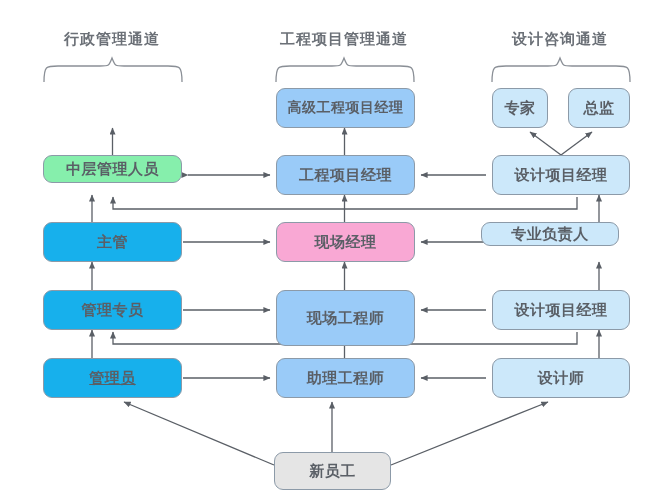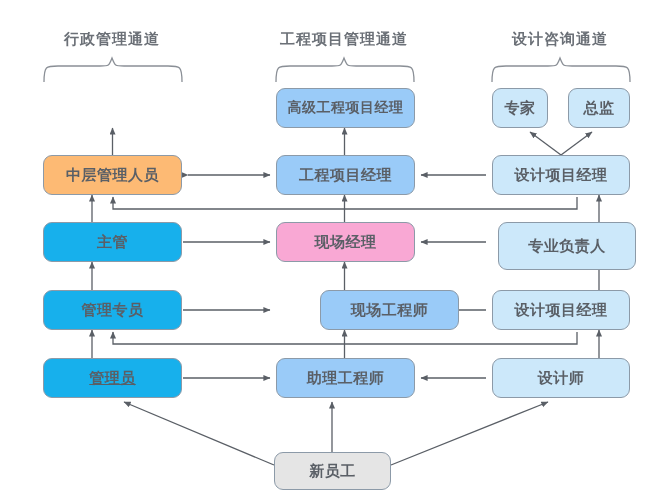--- a/index.html
+++ b/index.html
@@ -114,33 +114,33 @@
       <path d="M44,82 C44,66 46,66 58,66 L100,66 C109,66 109,66 112,58 C115,66 115,66 124,66 L168,66 C180,66 182,66 182,82"></path>
       <path d="M276,82 C276,66 278,66 290,66 L332,66 C341,66 341,66 344,58 C347,66 347,66 356,66 L400,66 C412,66 414,66 414,82"></path>
       <path d="M492,82 C492,66 494,66 506,66 L548,66 C557,66 557,66 560,58 C563,66 563,66 572,66 L616,66 C628,66 630,66 630,82"></path>
     </g>
   </svg>
 
   <div class="track-title" style="left:22px; top:30px; width:180px;">行政管理通道</div>
   <div class="track-title" style="left:254px; top:30px; width:180px;">工程项目管理通道</div>
   <div class="track-title" style="left:470px; top:30px; width:180px;">设计咨询通道</div>
 
-  <div class="node" style="left:43px; top:155px; width:139px; height:40px; background:#fdba74;">中层管理人员</div>
+  <div class="node" style="left:43px; top:155px; width:139px; height:28px; background:#86efac;">中层管理人员</div>
   <div class="node" style="left:43px; top:222px; width:139px; height:40px; background:#17b0ec;">主管</div>
   <div class="node" style="left:43px; top:290px; width:139px; height:40px; background:#17b0ec;">管理专员</div>
   <div class="node" style="left:43px; top:358px; width:139px; height:40px; background:#17b0ec;text-decoration:underline;">管理员</div>
 
   <div class="node" style="left:276px; top:88px; width:139px; height:40px; background:#9acbf8; font-size:14px;">高级工程项目经理</div>
   <div class="node" style="left:276px; top:155px; width:139px; height:40px; background:#9acbf8;">工程项目经理</div>
   <div class="node" style="left:276px; top:222px; width:139px; height:40px; background:#f9a8d4;">现场经理</div>
-  <div class="node" style="left:276px; top:290px; width:139px; height:40px; background:#9acbf8;margin-left:44px;">现场工程师</div>
+  <div class="node" style="left:276px; top:290px; width:139px; height:56px; background:#9acbf8;">现场工程师</div>
   <div class="node" style="left:276px; top:358px; width:139px; height:40px; background:#9acbf8;">助理工程师</div>
 
   <div class="node" style="left:492px; top:88px; width:56px; height:40px; background:#cce8fa;">专家</div>
   <div class="node" style="left:568px; top:88px; width:62px; height:40px; background:#cce8fa;">总监</div>
   <div class="node" style="left:492px; top:155px; width:138px; height:40px; background:#cce8fa;">设计项目经理</div>
-  <div class="node" style="left:498px; top:222px; width:138px; height:48px; background:#cce8fa;">专业负责人</div>
+  <div class="node" style="left:481px; top:222px; width:138px; height:24px; background:#cce8fa;">专业负责人</div>
   <div class="node" style="left:492px; top:290px; width:138px; height:40px; background:#cce8fa;">设计项目经理</div>
   <div class="node" style="left:492px; top:358px; width:138px; height:40px; background:#cce8fa;">设计师</div>
 
   <div class="node" style="left:274px; top:452px; width:117px; height:38px; background:#e5e5e5;">新员工</div>
 
 </div>
 
 </body></html>

